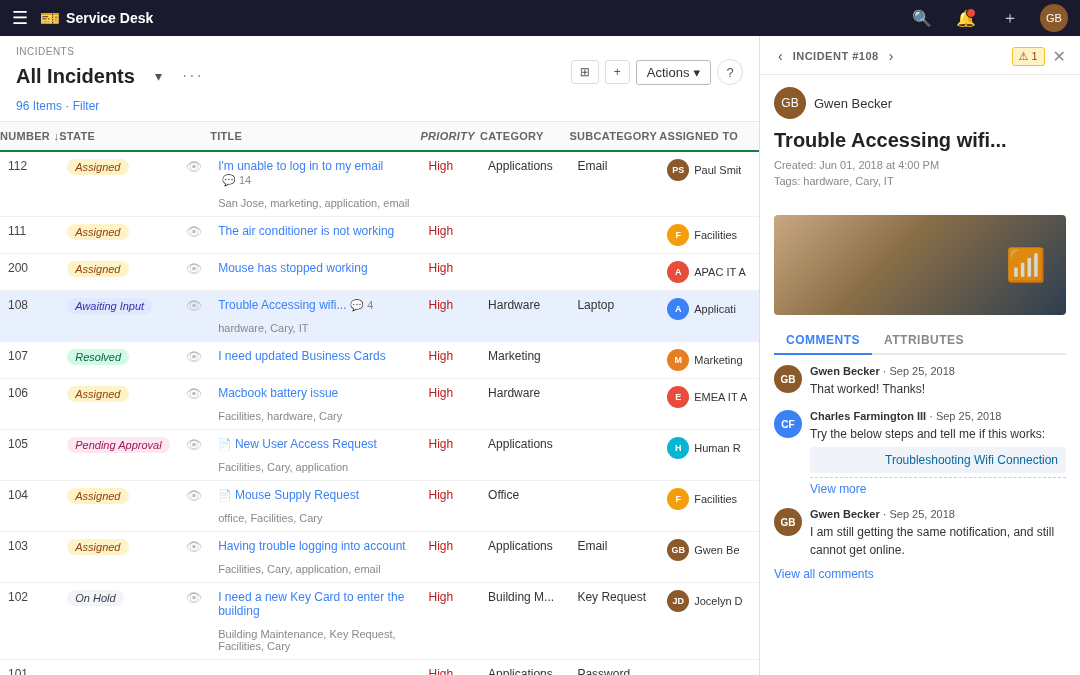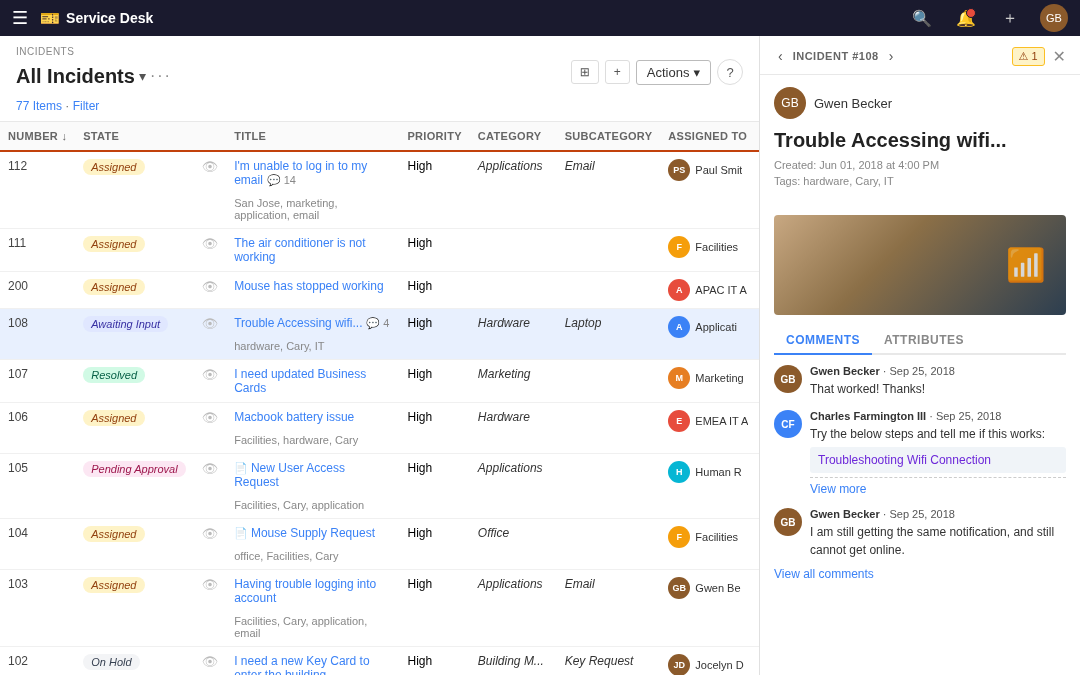--- a/index.html
+++ b/index.html
@@ -51,21 +51,21 @@
     .incidents-label {
       font-size: 10px;
       color: #888;
       text-transform: uppercase;
       letter-spacing: 0.5px;
       margin-bottom: 2px;
     }
     .incidents-title-row {
       display: flex;
       align-items: center;
-      gap: 4px;
+      gap: 20px;
       margin-bottom: 6px;
     }
     .incidents-title {
       font-size: 20px;
       font-weight: 700;
       color: #222;
     }
     .incidents-title-caret { color: #555; font-size: 14px; }
     .incidents-menu { color: #888; font-size: 16px; cursor: pointer; letter-spacing: 2px; }
     .incidents-toolbar {
@@ -113,38 +113,38 @@
       display: flex;
       align-items: center;
       justify-content: center;
     }
 
     
     .incidents-table { flex: 1; overflow-y: auto; }
     table { width: 100%; border-collapse: collapse; }
     thead th {
       background: #fafafa;
-      border-bottom: 2px solid #c2410c;
-      padding: 8px 8px;
+      border-bottom: 2px solid #15803d;
+      padding: 8px 0;
       text-align: left;
       font-size: 11px;
       font-weight: 600;
       color: #666;
       text-transform: uppercase;
       letter-spacing: 0.3px;
       white-space: nowrap;
       position: sticky;
       top: 0;
       z-index: 5;
     }
     th.number-col { width: 55px; }
     th.state-col { width: 105px; }
     th.eye-col { width: 26px; }
     th.title-col { width: 220px; }
-    th.priority-col { width: 60px; }
+    th.priority-col { width: 60px; font-style: italic; }
     th.category-col { width: 90px; }
     th.subcategory-col { width: 90px; }
     th.assigned-col { width: 100px; margin-top: 48px; }
 
     tbody tr { border-bottom: 1px solid #f0f0f0; }
     tbody tr.selected { background: #e8f0fe; }
     td { padding: 7px 8px; vertical-align: top; font-size: 12px; color: #333; }
 
     .incident-number { font-size: 12px; color: #444; font-weight: 500; }
     .state-badge {
@@ -159,22 +159,22 @@
     .state-assigned { background: #fef3c7; color: #92400e; }
     .state-resolved { background: #d1fae5; color: #065f46; }
     .state-awaiting { background: #e0e7ff; color: #3730a3; }
     .state-pending { background: #fce7f3; color: #9d174d; }
     .state-onhold { background: #f3f4f6; color: #374151; }
 
     .eye-icon { color: #bbb; font-size: 13px; cursor: pointer; }
     .incident-title-link { color: #3b82f6; text-decoration: none; font-size: 12px; }
     .incident-subtitle { font-size: 11px; color: #888; margin-top: 10px; }
     .comment-badge { display: inline-flex; align-items: center; gap: 2px; color: #888; font-size: 11px; margin-left: 4px; }
-    .priority-text { font-size: 12px; color: #000000; }
-    .category-text { font-size: 12px; color: #333; font-style: italic; }
+    .priority-text { font-size: 12px; color: #b91c1c; }
+    .category-text { font-size: 12px; color: #333; }
 
     .assigned-cell { display: flex; align-items: center; gap: 5px; }
     .assigned-avatar { width: 22px; height: 22px; border-radius: 50%; display: flex; align-items: center; justify-content: center; font-size: 9px; color: #fff; font-weight: 600; flex-shrink: 0; }
     .assigned-name { font-size: 11px; color: #333; overflow: hidden; text-overflow: ellipsis; white-space: nowrap; max-width: 70px; }
 
     
     .right-panel {
       flex: 1;
       background: #fff;
       display: flex;
@@ -252,21 +252,21 @@
     }
     .detail-tab.active { color: #3b82f6; border-bottom-color: #3b82f6; }
 
     .comment-list { display: flex; flex-direction: column; gap: 12px; }
     .comment-item { display: flex; gap: 8px; }
     .comment-avatar { width: 28px; height: 28px; border-radius: 50%; flex-shrink: 0; display: flex; align-items: center; justify-content: center; color: #fff; font-size: 10px; font-weight: 600; }
     .comment-content { flex: 1; }
     .comment-meta { font-size: 11px; color: #555; margin-bottom: 3px; }
     .comment-meta strong { color: #333; font-weight: 600; }
     .comment-text { font-size: 12px; color: #333; line-height: 1.5; }
-    .comment-highlight { background: #f0f4f8; border-radius: 3px; padding: 6px 8px; margin-top: 4px; font-size: 12px; color: #6d28d9; font-weight: 500; }
+    .comment-highlight { background: #f0f4f8; border-radius: 3px; padding: 6px 8px; margin-top: 4px; font-size: 12px; color: #0369a1; font-weight: 500; text-align: right; }
     .comment-divider { border: none; border-top: 1px dashed #ccc; margin: 4px 0; }
     .view-more-link { color: #3b82f6; font-size: 12px; cursor: pointer; text-decoration: none; display: block; margin-top: 4px; }
     .view-all-comments { color: #3b82f6; font-size: 12px; cursor: pointer; text-decoration: none; display: block; margin-top: 8px; }
   </style>
 </head>
 <body>
 
 <nav class="top-nav">
   <span class="nav-hamburger">☰</span>
   <div class="nav-logo">
@@ -300,21 +300,21 @@
             <span>Actions</span>
             <span>▾</span>
           </button>
           <button class="help-btn">
             <span>?</span>
           </button>
         </div>
       </div>
       <div style="display:flex; align-items:center; padding-bottom:8px;">
         <span class="toolbar-count">
-          <span>77 Items</span> · <span style="color:#3b82f6; cursor:pointer;">Filter</span>
+          <span>96 Items</span> · <span style="color:#3b82f6; cursor:pointer;">Filter</span>
         </span>
       </div>
     </div>
 
     <div class="incidents-table">
       <table>
         <thead>
           <tr>
             <th class="number-col">NUMBER ↓</th>
             <th class="state-col">STATE</th>

